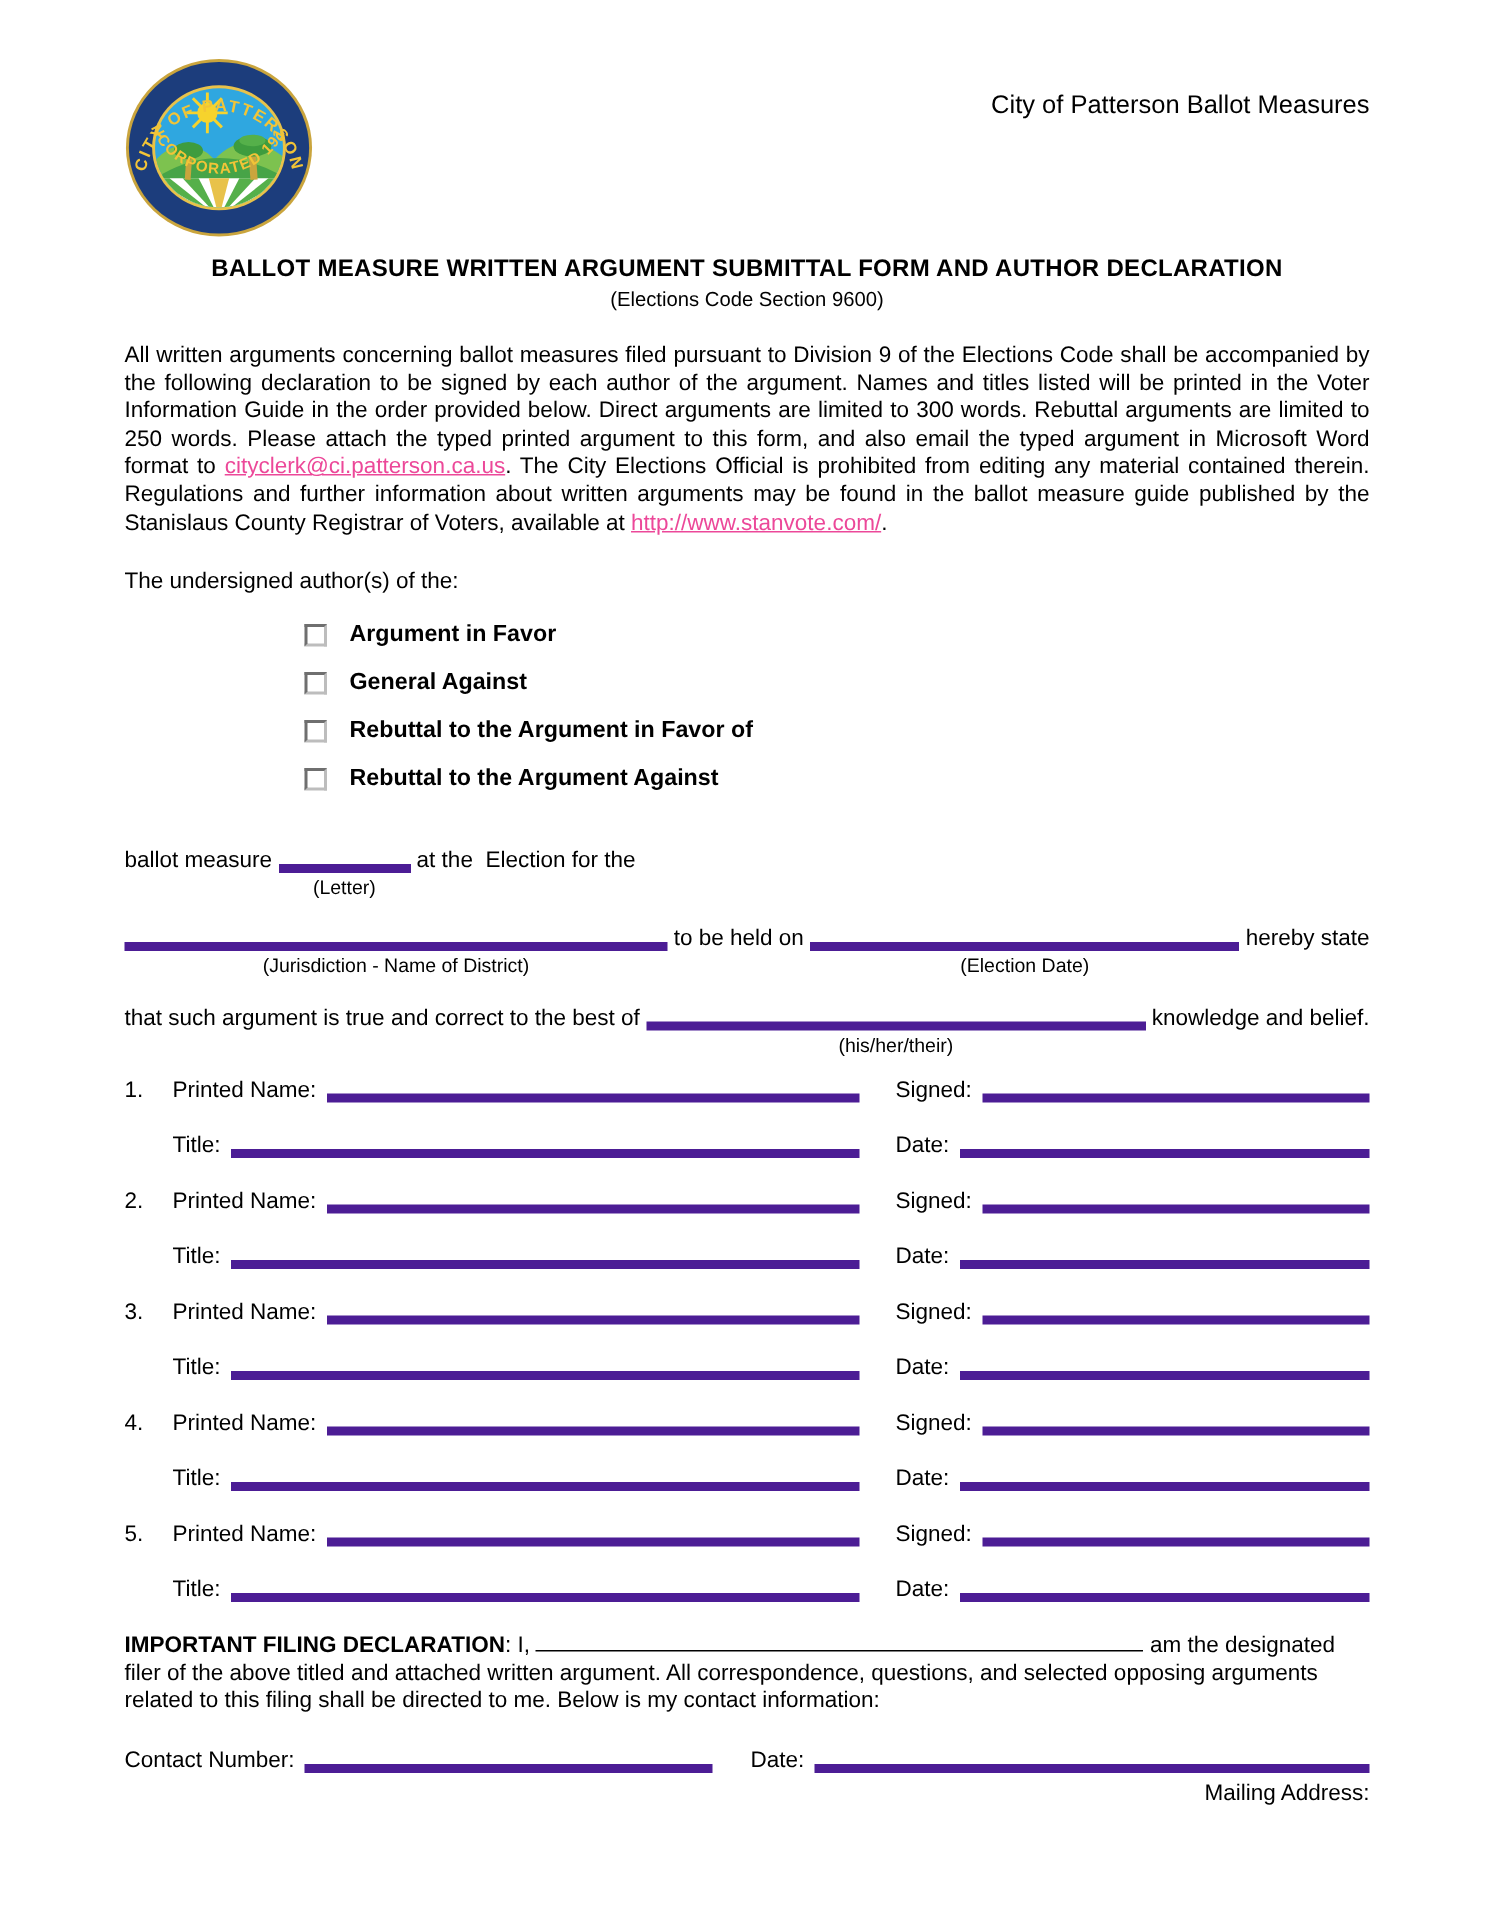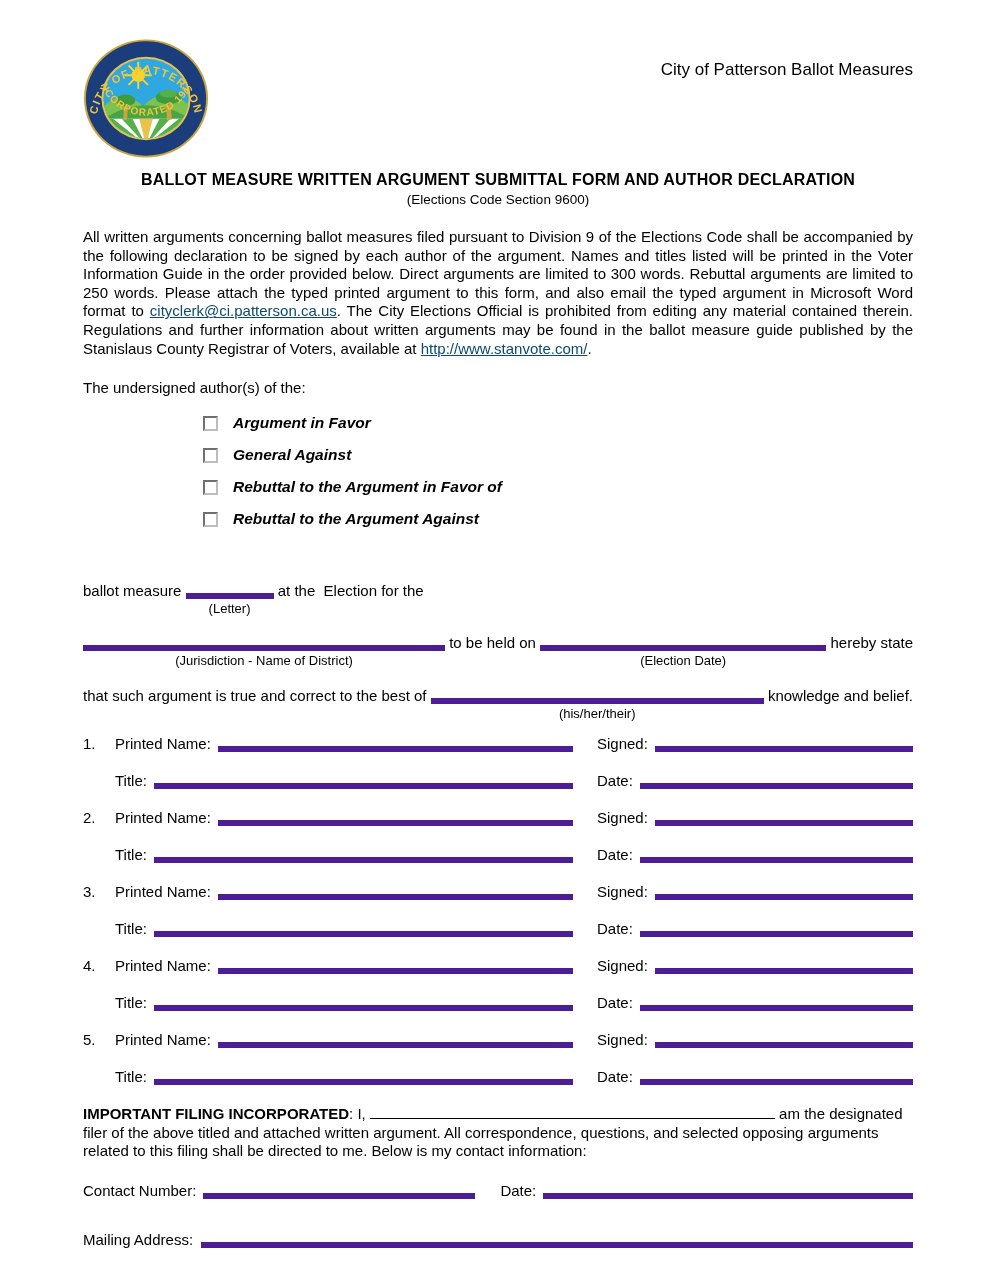--- a/index.html
+++ b/index.html
@@ -10,40 +10,40 @@
     font-family: "Liberation Sans", sans-serif; font-size: 15px; color: #000;
   }
   
   .header { display: flex; justify-content: space-between; align-items: flex-start; height: 124px; }
   .header-right { margin-top: 22px; font-size: 17px; }
   
   .title { text-align: center; font-weight: bold; font-size: 16px; margin-top: 9px; letter-spacing: .2px; }
   .subtitle { text-align: center; font-size: 13.5px; margin-top: 3px; }
   
   .intro { margin-top: 21px; text-align: justify; line-height: 18.6px; }
-  .intro a { color: #0c4a6e; text-decoration: underline; }
+  .intro a { color: #ec4899; text-decoration: underline; }
   
   .lead { margin-top: 21px; }
   .opts { margin: 11px 0 0 120px; }
-  .opt { display: flex; align-items: center; height: 32px; font-style: italic; }
+  .opt { display: flex; align-items: center; height: 32px; }
   .cb {
     width: 15px; height: 15px; background: #fff; margin-right: 15px; flex: none;
     border: 2px solid; border-color: #6f6f6f #bdbdbd #bdbdbd #6f6f6f;
   }
   .opt-label { font-weight: bold; font-size: 15.5px; }
   
   .fline { display: flex; align-items: flex-end; white-space: pre; line-height: 17px; }
   .fline .txt { flex: none; }
   .blank { border-bottom: 6px solid #4c1d95; height: 17px; position: relative; flex: none; }
   .blank.grow { flex: 1 1 auto; }
   .cap {
     position: absolute; top: 18px; left: 0; width: 100%;
     text-align: center; font-size: 13px; white-space: nowrap;
   }
-  .m-line1 { margin-top: 47px; margin-bottom: 35px; }
+  .m-line1 { margin-top: 30px; margin-bottom: 35px; }
   .m-line2 { margin-bottom: 36px; }
   .m-line3 { margin-bottom: 31px; }
   
   .sig { margin-bottom: 18px; }
   .sig-line { display: flex; align-items: flex-end; line-height: 17px; margin-bottom: 20px; }
   .sig-num { width: 32px; flex: none; }
   .sig-left { width: 458px; flex: none; display: flex; align-items: flex-start; }
   .sig-left .blank, .sig-right .blank { margin-left: 7px; }
   .sig-gap { width: 24px; flex: none; }
   .sig-right { flex: 1 1 auto; display: flex; align-items: flex-start; }
@@ -53,21 +53,21 @@
   .filing { line-height: 18.5px; margin-top: 6px; }
   .filing b { font-weight: bold; }
   .inline-blank {
     display: inline-block; width: 405px; height: 13px;
     border-bottom: 1px solid #000; vertical-align: baseline;
   }
   .contact-line { display: flex; align-items: flex-end; line-height: 17px; margin-top: 21px; white-space: pre; }
   .contact-line .blank { margin-left: 7px; }
   .w-contact { width: 272px; }
   .gap25 { width: 25px; flex: none; }
-  .mailing-line { display: flex; align-items: flex-end; line-height: 17px; margin-top: 32px; white-space: pre; }
+  .mailing-line { display: flex; align-items: flex-end; line-height: 17px; margin-top: 5px; white-space: pre; flex-direction: column; }
   .mailing-line .blank { margin-left: 8px; }
 </style>
 </head>
 <body>
 
 <div class="page">
 
   <div class="header">
     <div>
       <svg width="126" height="121" viewBox="0 0 130 124">
@@ -296,21 +296,21 @@
           <span class="blank"></span>
         </span>
       <span class="sig-gap"></span>
       <span class="sig-right">
           <span class="txt">Date:</span>
           <span class="blank"></span>
         </span>
     </div>
   </div>
 
-  <div class="filing"><b>IMPORTANT FILING INCORPORATED</b><span>: I, </span><span class="inline-blank"></span><span> am the designated filer of the above titled and attached written argument. All correspondence, questions, and selected opposing arguments related to this filing shall be directed to me. Below is my contact information:</span></div>
+  <div class="filing"><b>IMPORTANT FILING DECLARATION</b><span>: I, </span><span class="inline-blank"></span><span> am the designated filer of the above titled and attached written argument. All correspondence, questions, and selected opposing arguments related to this filing shall be directed to me. Below is my contact information:</span></div>
 
   <div class="contact-line">
     <span class="txt">Contact Number:</span>
     <span class="blank w-contact"></span>
     <span class="gap25"></span>
     <span class="txt">Date:</span>
     <span class="blank grow"></span>
   </div>
 
   <div class="mailing-line">

